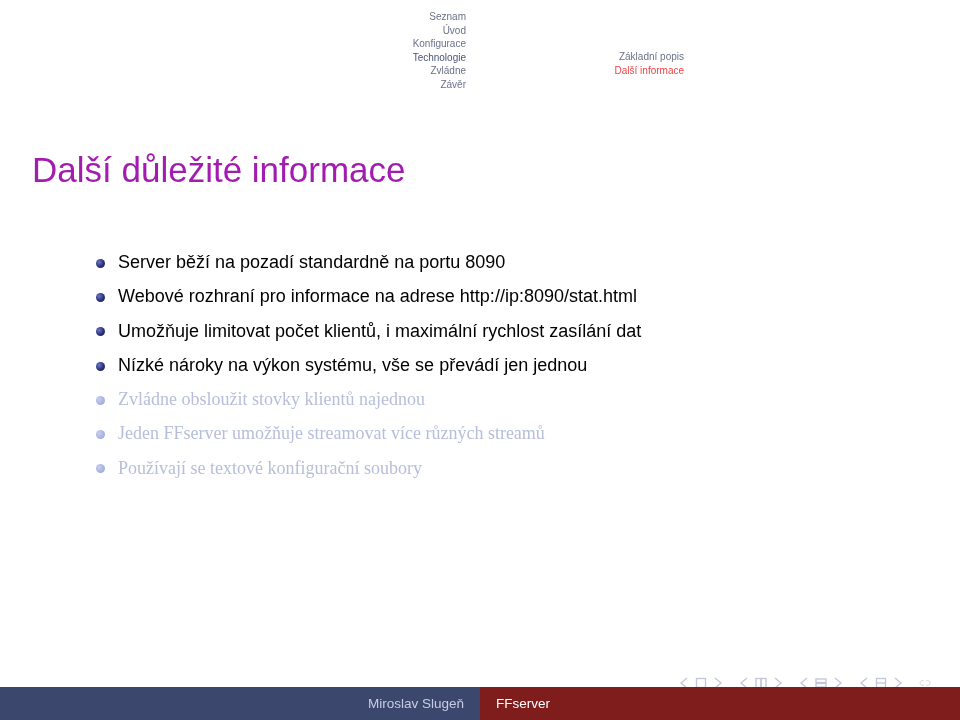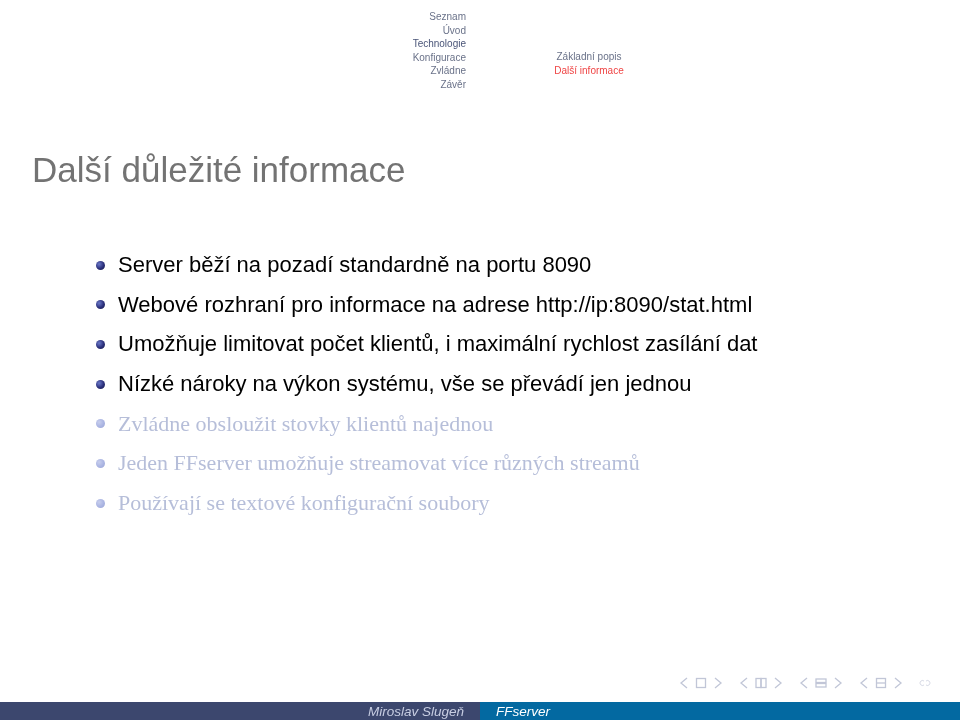--- a/index.html
+++ b/index.html
@@ -29,43 +29,43 @@
     gap: 28px;
     font-size: 10px;
     line-height: 1.35;
     color: #6a7289;
   }
   .nav .col-left {
     text-align: right;
     width: 190px;
   }
   .nav .col-right {
-    text-align: center;
+    text-align: right;
     width: 190px;
     padding-top: 40px;
   }
   .nav .nav-item { display: block; }
   .nav .active { color: #4a5578; }
   .nav .current { color: #ef4444; }
   
   .frametitle {
     position: absolute;
     top: 150px;
     left: 32px;
     font-size: 35px;
-    color: #737373;
+    color: #a21caf;
     font-weight: 400;
   }
   
   .body {
     position: absolute;
     top: 250px;
     left: 92px;
     right: 70px;
-    font-size: 22px;
+    font-size: 18px;
     color: #000;
     line-height: 1.35;
   }
   .body ul {
     list-style: none;
     padding: 0;
     margin: 0;
   }
   .body li {
     position: relative;
@@ -85,42 +85,41 @@
   .body li.dim { color: #b6bed9; font-family: Liberation Serif, serif; }
   .body li.dim::before {
     background: radial-gradient(circle at 35% 35%, #c7ceed 0%, #aab4e2 55%, #9aa4d4 100%);
   }
   
   .footer {
     position: absolute;
     left: 0;
     right: 0;
     bottom: 0;
-    height: 18px;
+    height: 33px;
     background: #202945;
     display: flex;
     align-items: stretch;
     font-size: 13.5px;
-    font-style: italic;
   }
   .footer .seg {
     display: flex;
     align-items: center;
     padding: 0 16px;
     box-sizing: border-box;
   }
   .footer .author {
     width: 50%;
     background: #3c476e;
     color: #c7cde2;
     justify-content: flex-end;
   }
   .footer .title {
     width: 50%;
-    background: #0369a1;
+    background: #7f1d1d;
     color: #fff;
     justify-content: flex-start;
   }
   
   .navsym {
     position: absolute;
     right: 28px;
     bottom: 30px;
     display: flex;
     align-items: center;
@@ -137,22 +136,22 @@
 </style>
 </head>
 <body>
 
 <div class="slide">
 
   <div class="nav">
     <div class="col-left">
       <span class="nav-item">Seznam</span>
       <span class="nav-item">Úvod</span>
+      <span class="nav-item">Konfigurace</span>
       <span class="nav-item active">Technologie</span>
-      <span class="nav-item">Konfigurace</span>
       <span class="nav-item">Zvládne</span>
       <span class="nav-item">Závěr</span>
     </div>
     <div class="col-right">
       <span class="nav-item">Základní popis</span>
       <span class="nav-item current">Další informace</span>
     </div>
   </div>
 
   <div class="frametitle">Další důležité informace</div>

